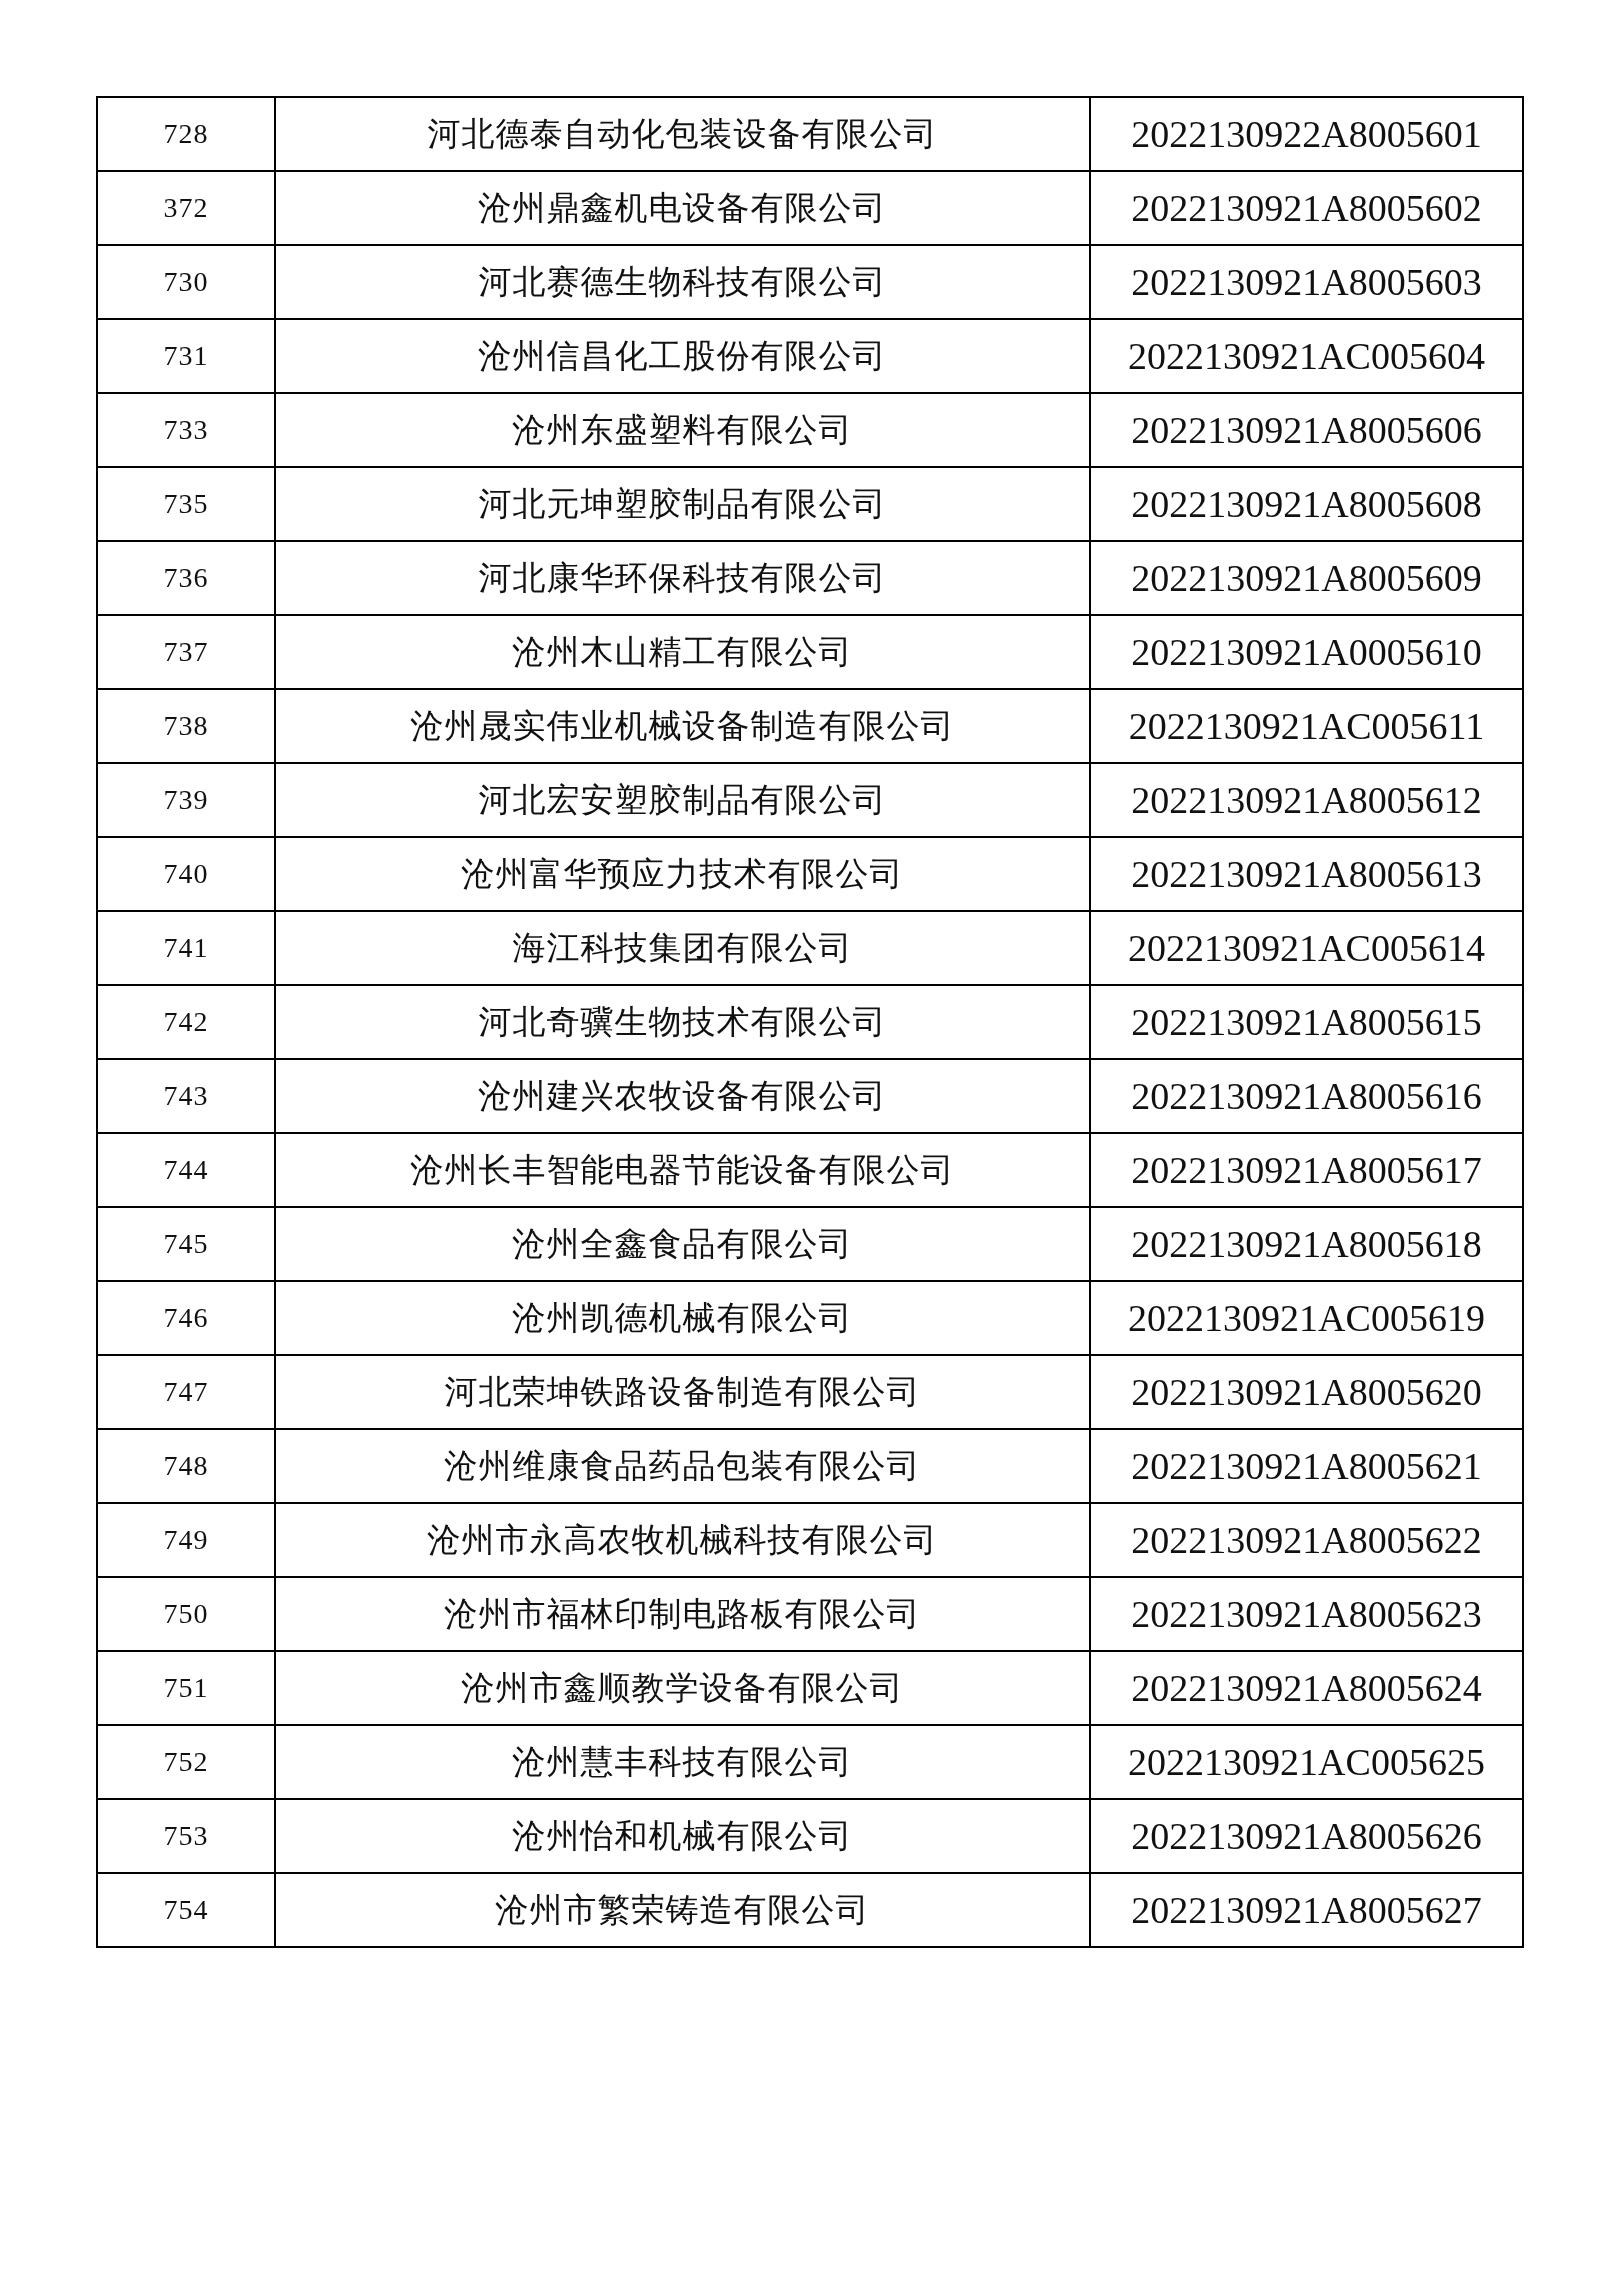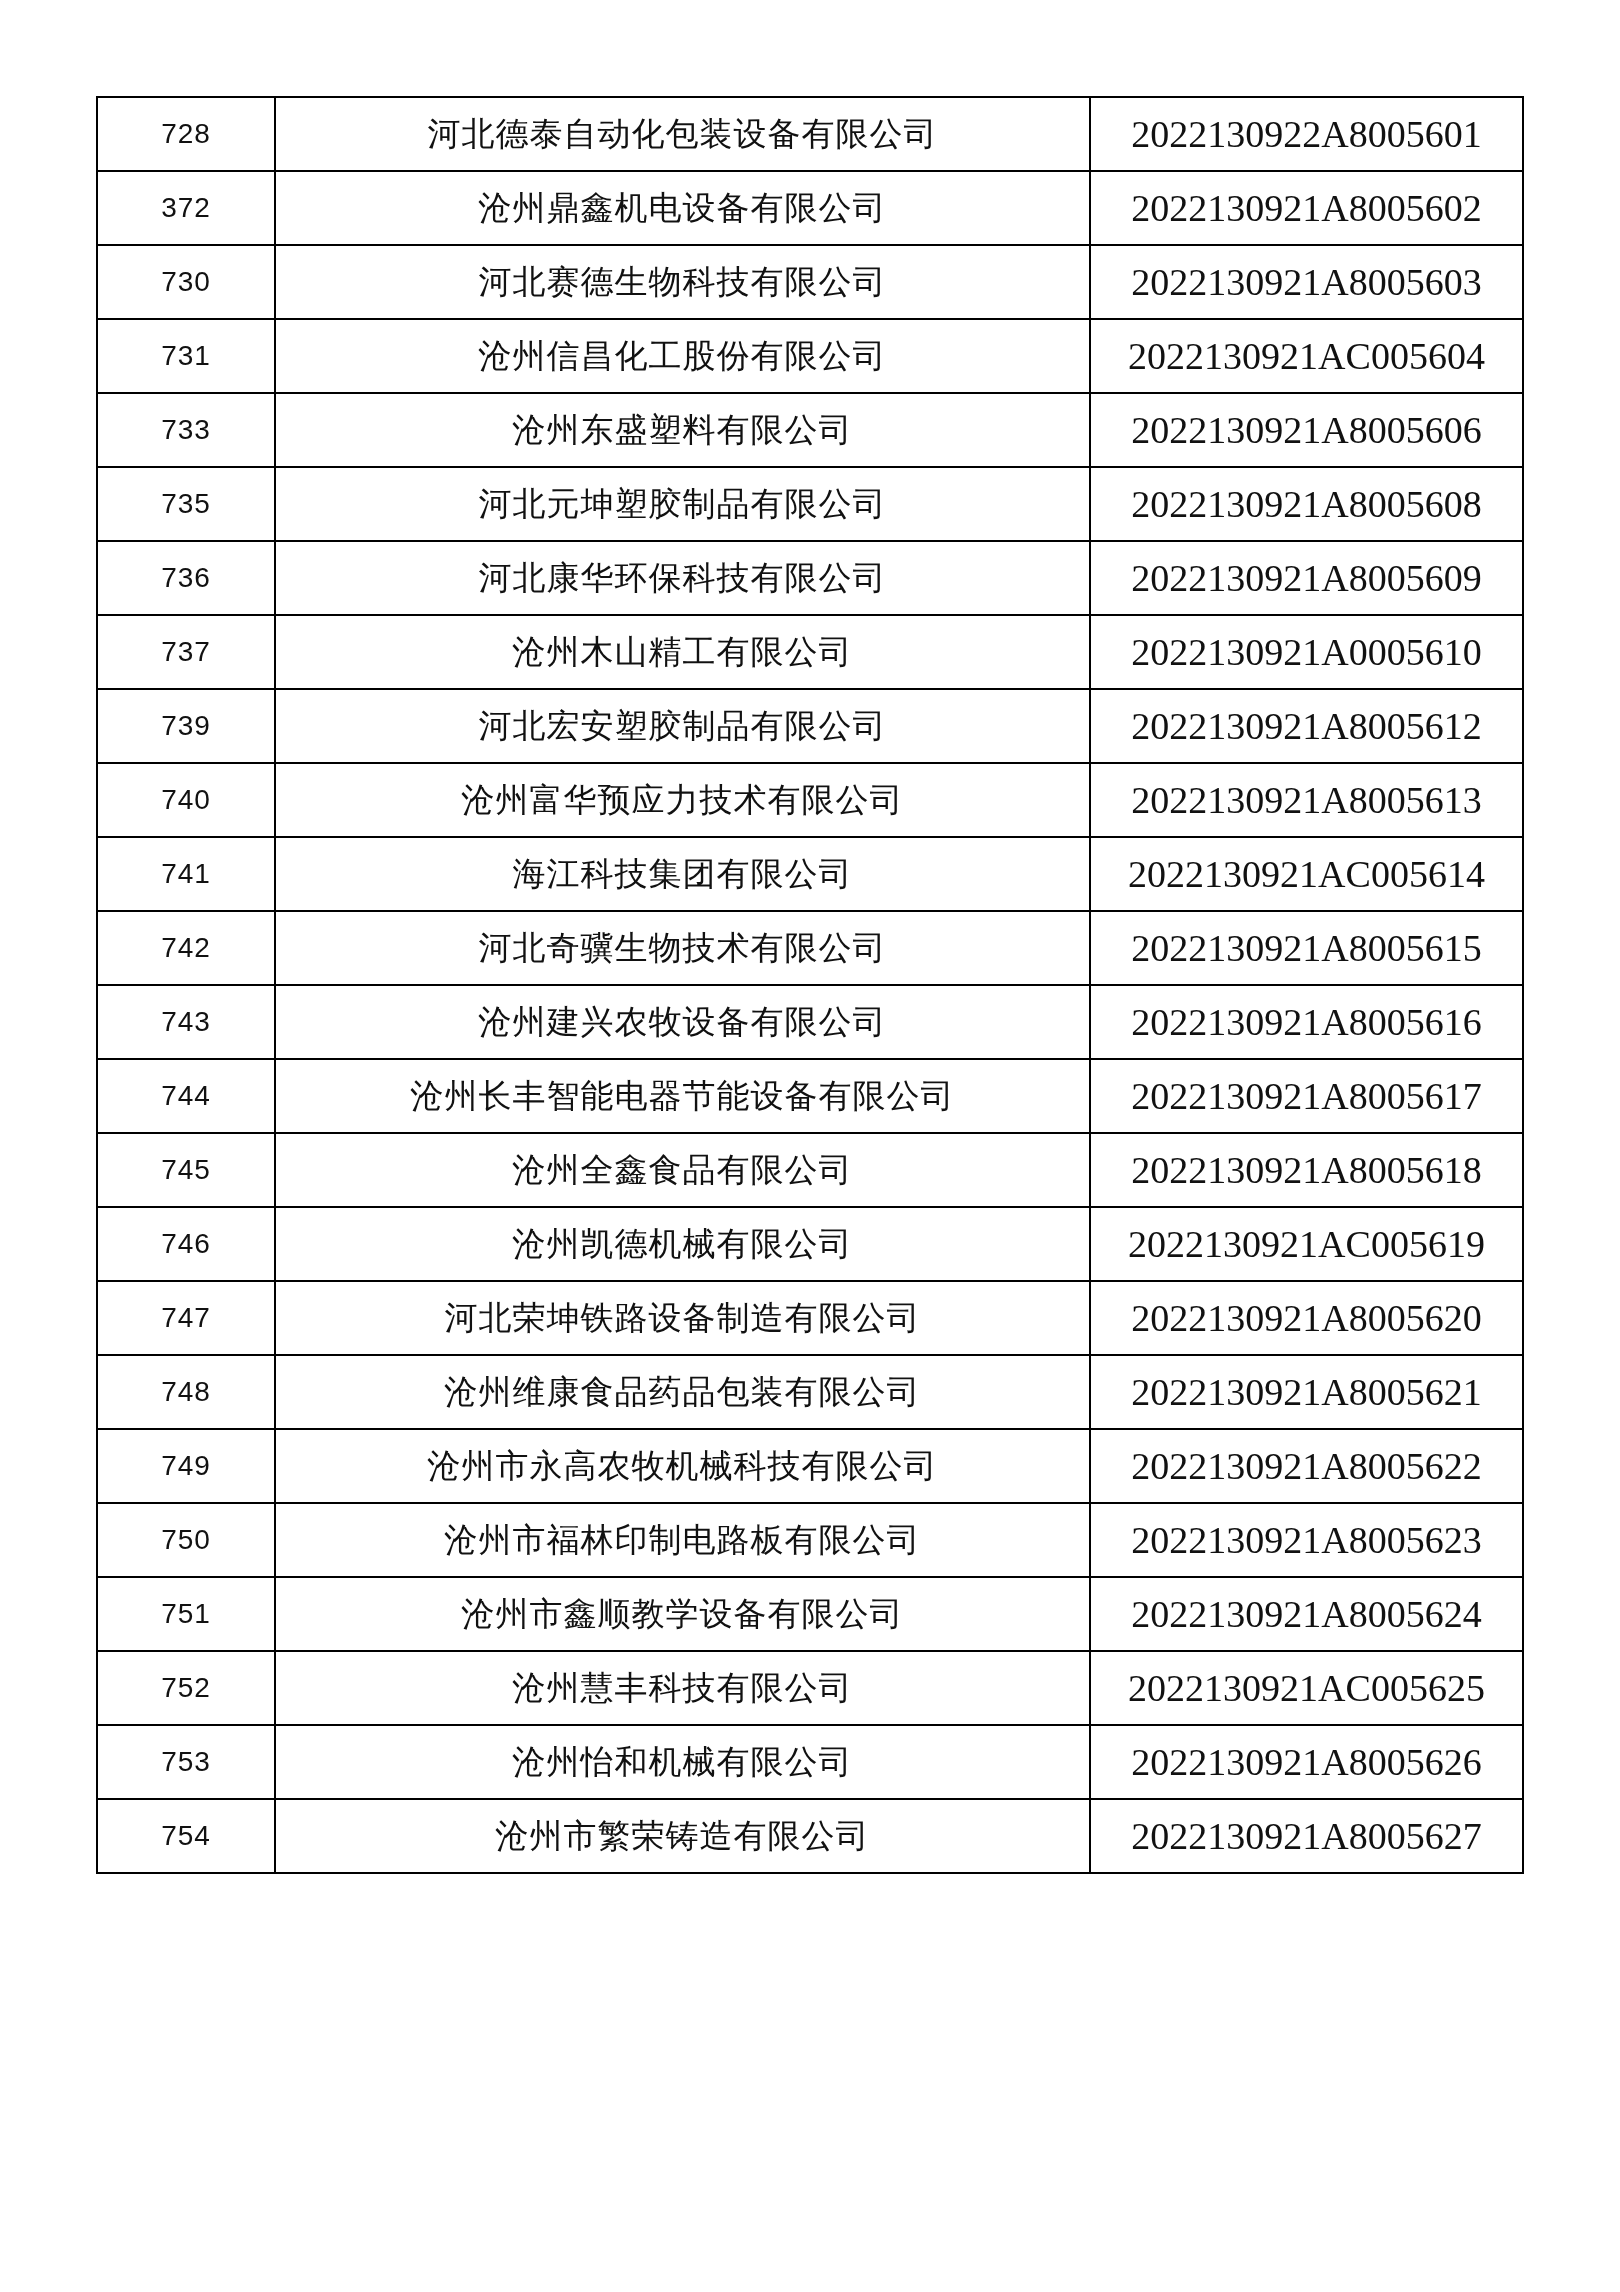--- a/index.html
+++ b/index.html
@@ -29,21 +29,21 @@
       text-align: center;
       vertical-align: middle;
       color: #111;
       white-space: nowrap;
       overflow: hidden;
     }
     .col-no { width: 178px; }
     .col-name { width: 815px; }
     .col-code { width: 433px; }
     .cell-no {
-      font-family: Liberation Sans, sans-serif;
+      font-family: Liberation Serif, serif;
       font-size: 28px;
       letter-spacing: 1px;
     }
     .cell-name {
       font-family: "DejaVu Sans", "Liberation Sans", sans-serif;
       font-size: 33px;
       letter-spacing: 1px;
     }
     .cell-code {
       font-family: "Liberation Serif", "DejaVu Serif", serif;
@@ -92,20 +92,25 @@
       </tr>
     <tr>
         <td class="cell-no">736</td>
         <td class="cell-name">河北康华环保科技有限公司</td>
         <td class="cell-code">2022130921A8005609</td>
       </tr>
     <tr>
         <td class="cell-no">737</td>
         <td class="cell-name">沧州木山精工有限公司</td>
         <td class="cell-code">2022130921A0005610</td>
+      </tr>
+    <tr>
+        <td class="cell-no">738</td>
+        <td class="cell-name">沧州晟实伟业机械设备制造有限公司</td>
+        <td class="cell-code">2022130921AC005611</td>
       </tr>
     <tr>
         <td class="cell-no">739</td>
         <td class="cell-name">河北宏安塑胶制品有限公司</td>
         <td class="cell-code">2022130921A8005612</td>
       </tr>
     <tr>
         <td class="cell-no">740</td>
         <td class="cell-name">沧州富华预应力技术有限公司</td>
         <td class="cell-code">2022130921A8005613</td>

